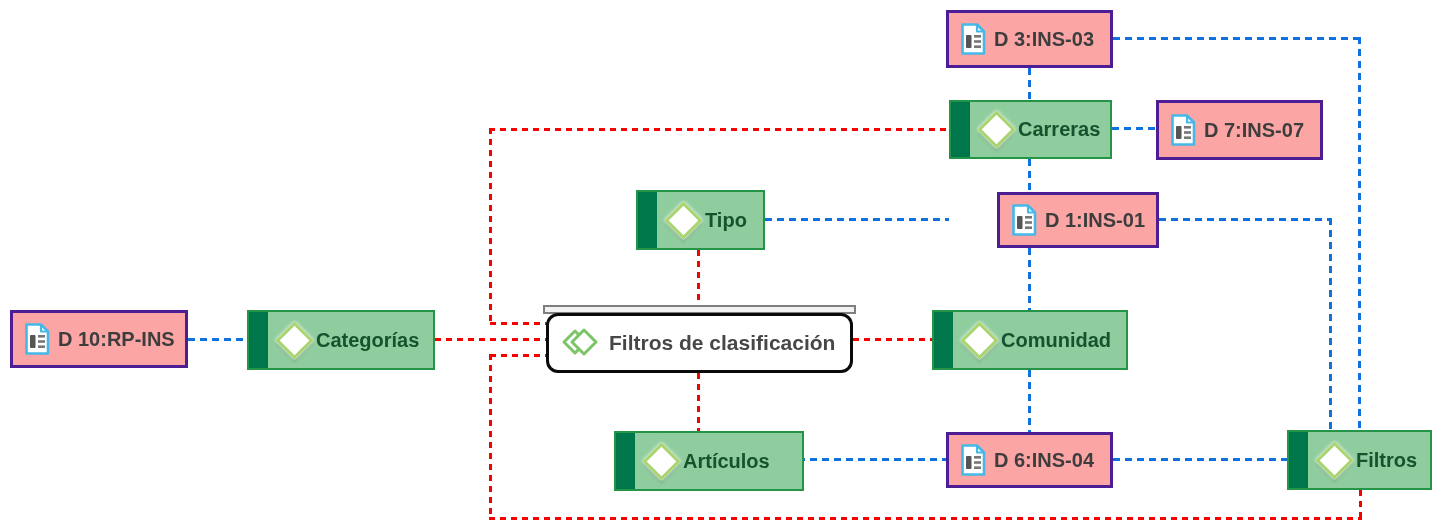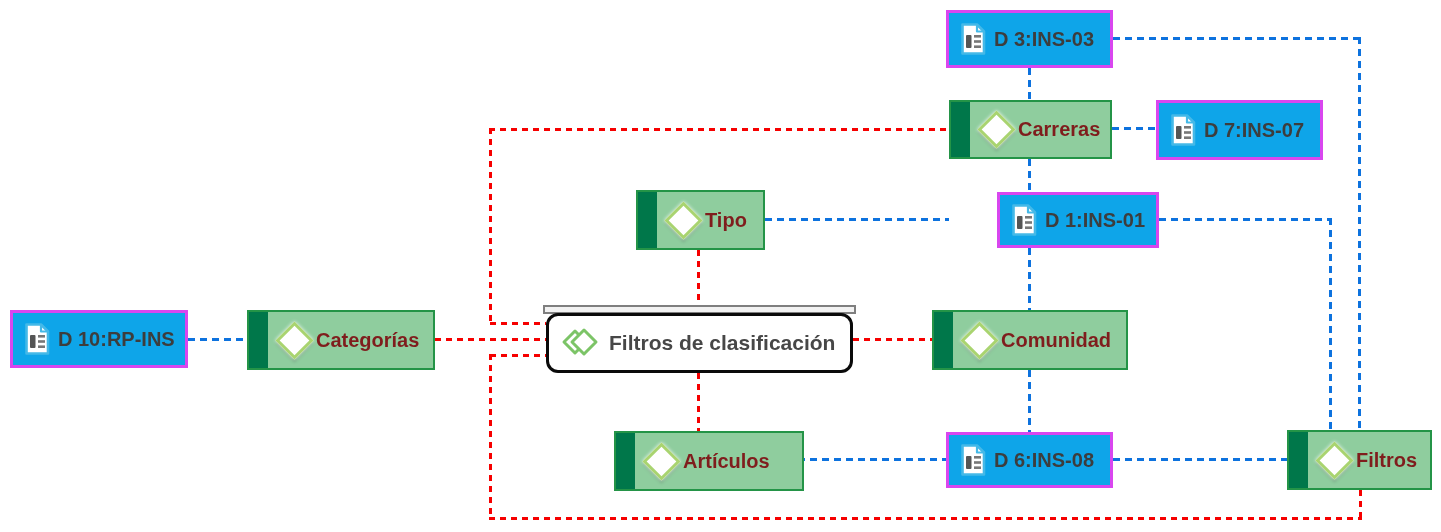--- a/index.html
+++ b/index.html
@@ -14,24 +14,24 @@
   .lnh.blue{background:repeating-linear-gradient(90deg,#0d72de 0 7px,transparent 7px 12px);}
   .lnv.blue{background:repeating-linear-gradient(180deg,#0d72de 0 7px,transparent 7px 12px);}
 
   
   .node-entity{position:absolute;box-sizing:border-box;background:#8fcd9e;border:2px solid #249447;
                display:flex;align-items:center;}
   .entity-stripe{position:absolute;left:0;top:0;bottom:0;width:19px;background:#00774a;}
   .diamond{flex:none;width:21px;height:21px;background:#ffffff;border:3px solid #a9d470;
            transform:rotate(45deg);margin:0 8px 0 32px;
            box-shadow:0 0 4px rgba(255,255,255,.95),2px 2px 3px rgba(0,0,0,.18);}
-  .entity-label{font-weight:700;font-size:20px;color:#7f1d1d;white-space:nowrap;}
+  .entity-label{font-weight:700;font-size:20px;color:#14532d;white-space:nowrap;}
 
   
-  .node-doc{position:absolute;box-sizing:border-box;background:#0ea5e9;border:3px solid #d946ef;
+  .node-doc{position:absolute;box-sizing:border-box;background:#fca5a5;border:3px solid #4c1d95;
             display:flex;align-items:center;padding-left:9px;gap:6px;}
   .doc-label{font-weight:700;font-size:20px;color:#3d3d3d;white-space:nowrap;}
   .doc-icon{flex:none;}
 
   
   .central-bar{position:absolute;box-sizing:border-box;background:#f2f2f2;border:2px solid #7f7f7f;}
   .central-body{position:absolute;box-sizing:border-box;background:#ffffff;border:3px solid #0a0a0a;
                 border-radius:12px;display:flex;align-items:center;padding-left:12px;gap:10px;}
   .central-label{font-weight:600;font-size:21px;color:#474747;white-space:nowrap;}
 </style>
@@ -161,16 +161,16 @@
 
   <div class="node-doc" style="left:946px;top:432px;width:167px;height:56px;">
     <svg class="doc-icon" width="30" height="34" viewBox="0 0 30 34">
       <path d="M4.5 2.5 H19 L26 9.5 V31.5 H4.5 Z" fill="#ffffff" stroke="#44b9e8" stroke-width="2.6" stroke-linejoin="round"></path>
       <path d="M19 2.5 V9.5 H26" fill="none" stroke="#44b9e8" stroke-width="2.2" stroke-linejoin="round"></path>
       <rect x="8" y="13" width="5.5" height="13" rx="1" fill="#555555"></rect>
       <rect x="16" y="13" width="7" height="2.6" fill="#777777"></rect>
       <rect x="16" y="18.2" width="7" height="2.6" fill="#777777"></rect>
       <rect x="16" y="23.4" width="7" height="2.6" fill="#777777"></rect>
     </svg>
-    <span class="doc-label">D 6:INS-08</span>
+    <span class="doc-label">D 6:INS-04</span>
   </div>
 
 </div>
 
 </body></html>

